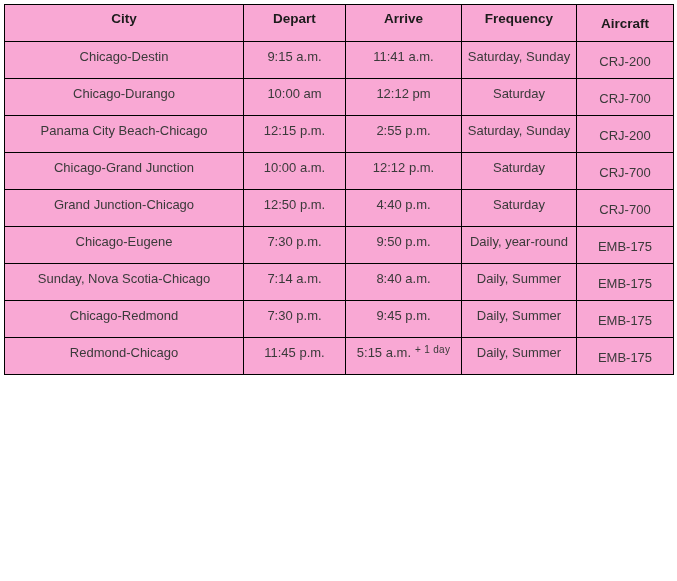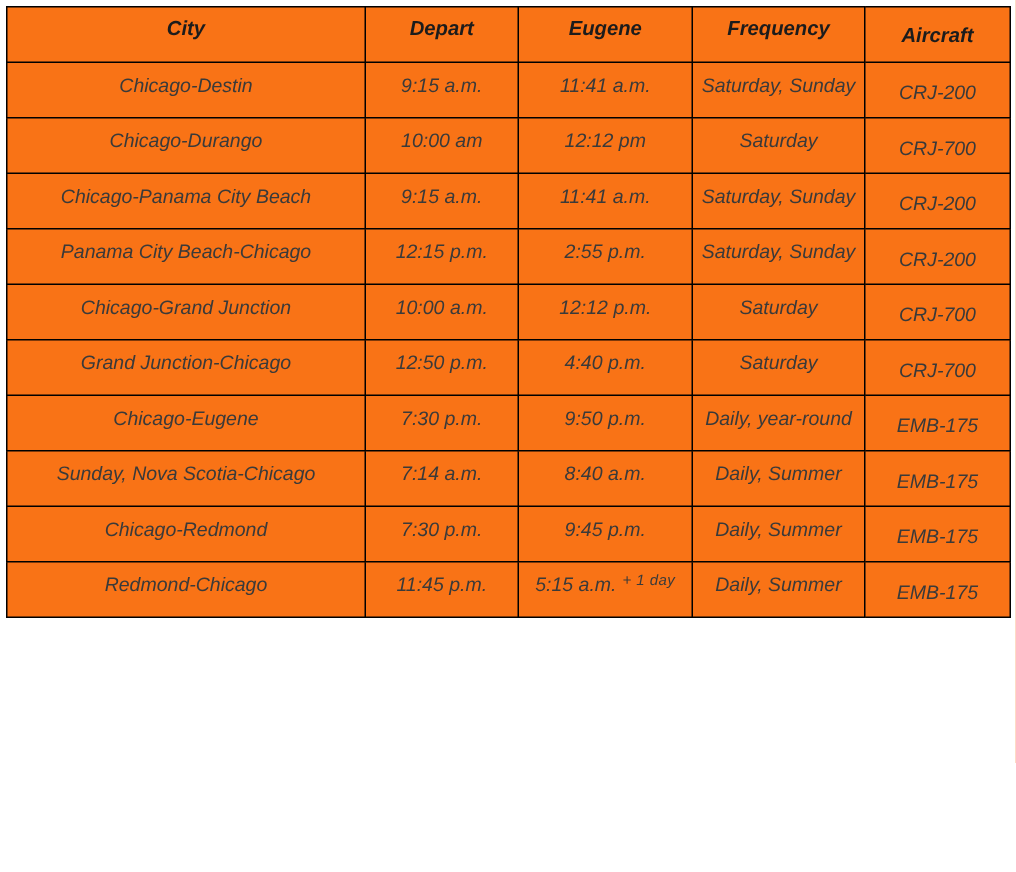--- a/index.html
+++ b/index.html
@@ -9,22 +9,21 @@
     width: 677px;
     height: 581px;
     overflow: hidden;
     font-family: "Liberation Sans", "DejaVu Sans", sans-serif;
   }
   table.schedule {
     border-collapse: collapse;
     table-layout: fixed;
     margin: 4px 0 4px 4px;
     width: 669px;
-    background: #f97316;
-    font-style: italic;
+    background: #f9a8d4;
   }
   table.schedule th,
   table.schedule td {
     border: 1.5px solid #000000;
     text-align: center;
     vertical-align: top;
     overflow: hidden;
     white-space: nowrap;
   }
   table.schedule th {
@@ -71,46 +70,39 @@
     <col class="c-city">
     <col class="c-depart">
     <col class="c-arrive">
     <col class="c-frequency">
     <col class="c-aircraft">
   </colgroup>
   <thead>
     <tr>
       <th>City</th>
       <th>Depart</th>
-      <th>Eugene</th>
+      <th>Arrive</th>
       <th>Frequency</th>
       <th class="aircraft-col">Aircraft</th>
     </tr>
   </thead>
   <tbody>
       <tr>
         <td><span>Chicago-Destin</span></td>
         <td><span>9:15 a.m.</span></td>
         <td><span>11:41 a.m.</span></td>
         <td><span>Saturday, Sunday</span></td>
         <td class="aircraft-col"><span>CRJ-200</span></td>
       </tr>
       <tr>
         <td><span>Chicago-Durango</span></td>
         <td><span>10:00 am</span></td>
         <td><span>12:12 pm</span></td>
         <td><span>Saturday</span></td>
         <td class="aircraft-col"><span>CRJ-700</span></td>
-      </tr>
-      <tr>
-        <td><span>Chicago-Panama City Beach</span></td>
-        <td><span>9:15 a.m.</span></td>
-        <td><span>11:41 a.m.</span></td>
-        <td><span>Saturday, Sunday</span></td>
-        <td class="aircraft-col"><span>CRJ-200</span></td>
       </tr>
       <tr>
         <td><span>Panama City Beach-Chicago</span></td>
         <td><span>12:15 p.m.</span></td>
         <td><span>2:55 p.m.</span></td>
         <td><span>Saturday, Sunday</span></td>
         <td class="aircraft-col"><span>CRJ-200</span></td>
       </tr>
       <tr>
         <td><span>Chicago-Grand Junction</span></td>

